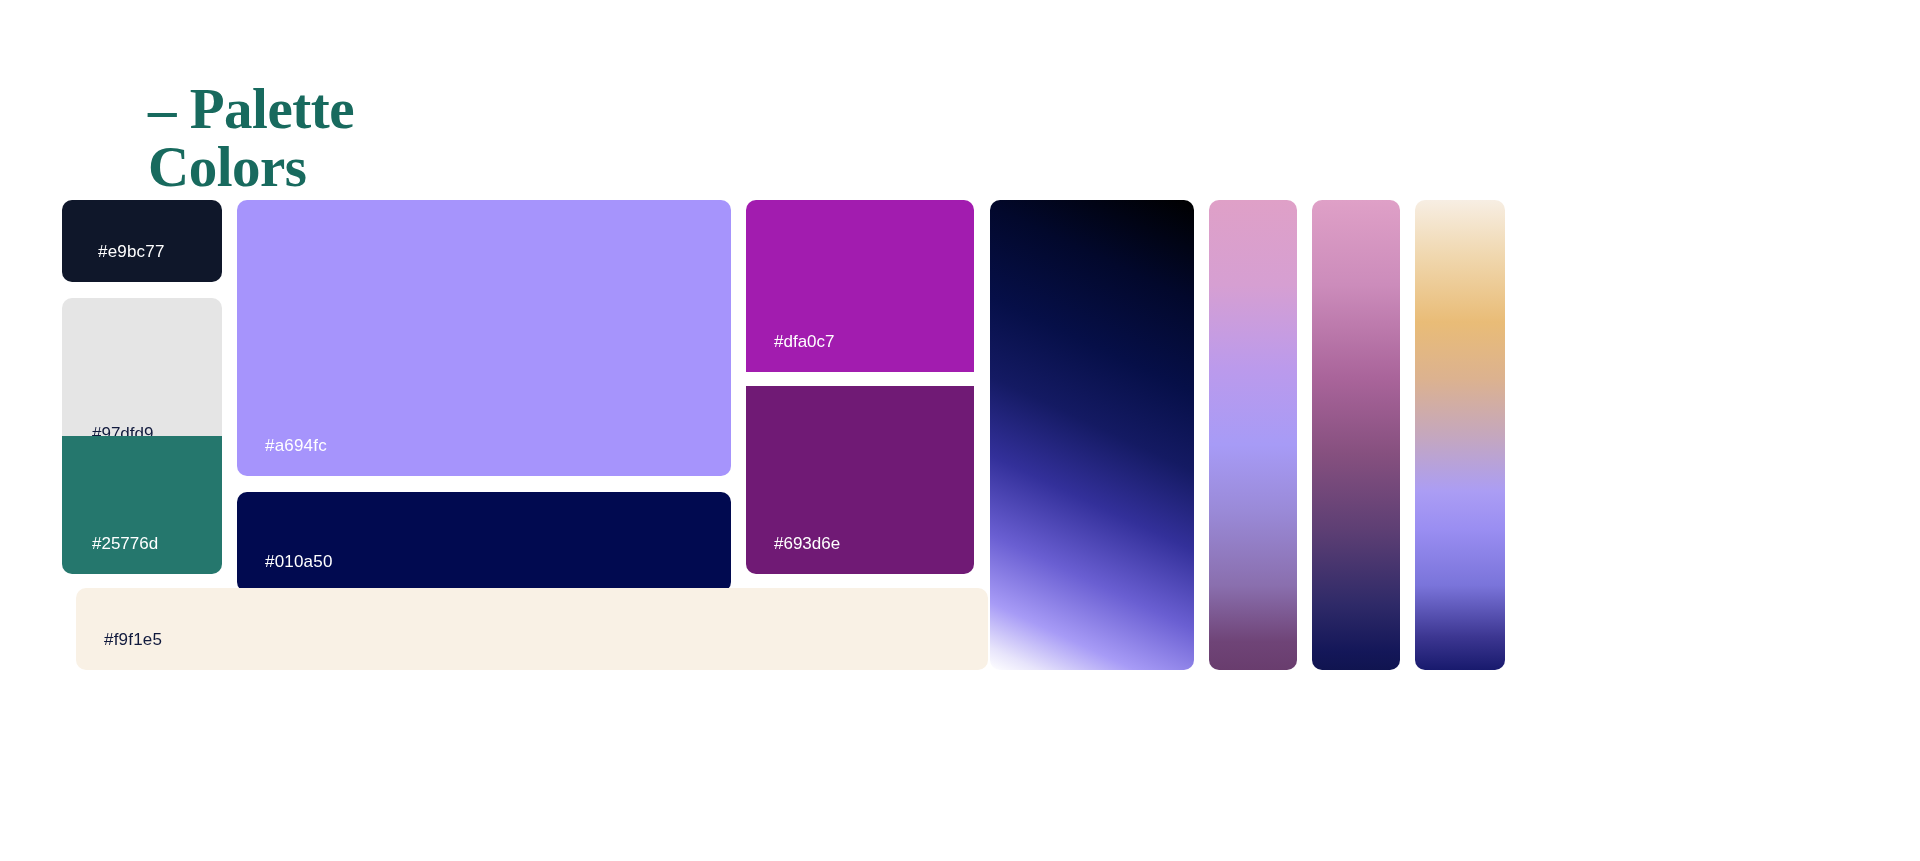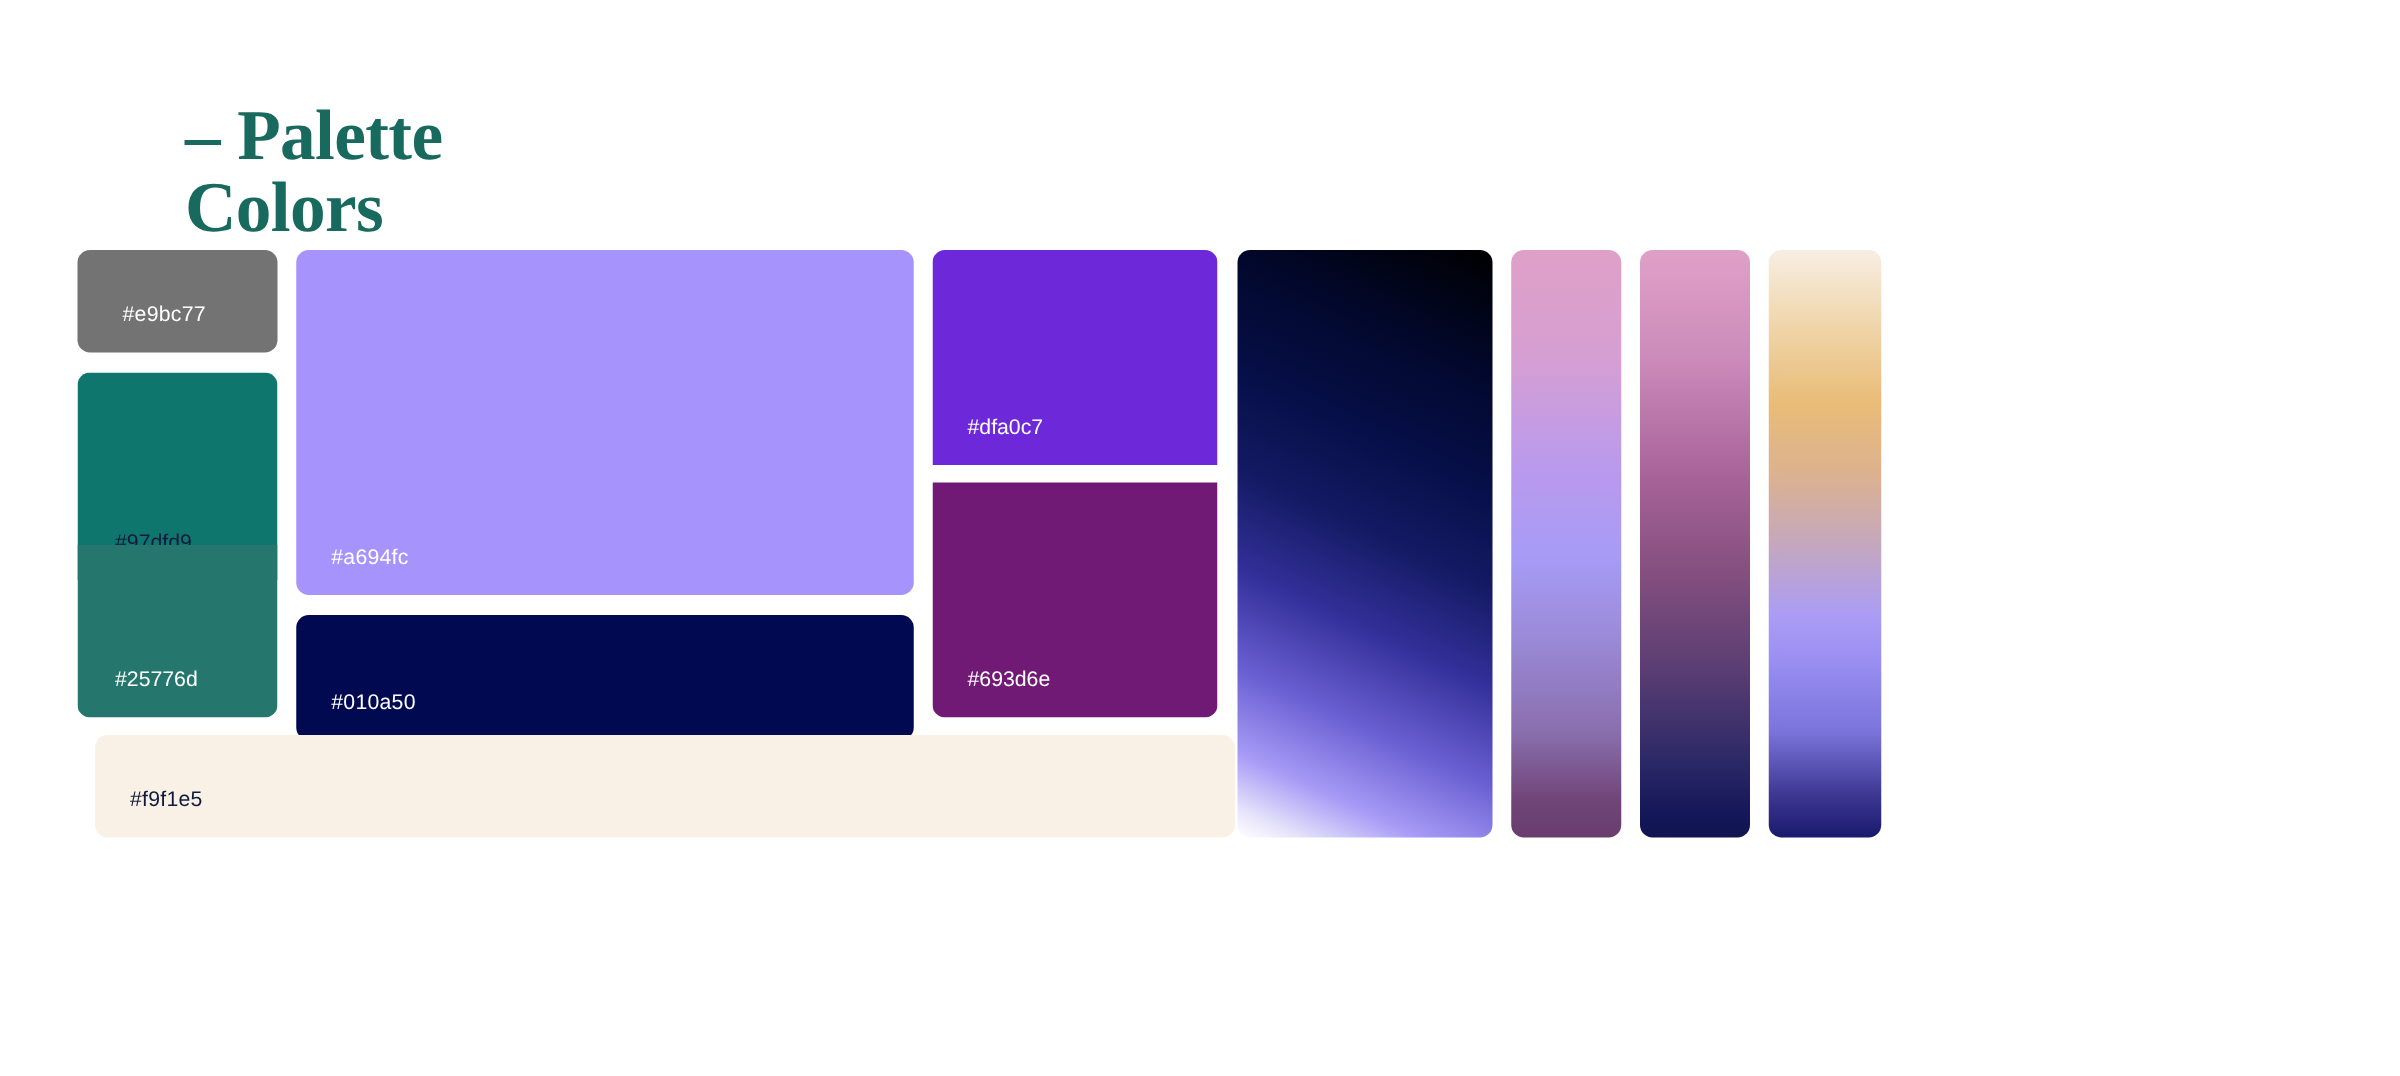--- a/index.html
+++ b/index.html
@@ -101,47 +101,47 @@
 
 <div class="page">
 
   <div class="title-block">
     <div class="title-line second">– Palette</div>
     <div class="title-line">Colors</div>
   </div>
 
   <div class="palette">
 
-    <div class="swatch" style="left:62px; top:200px; width:160px; height:82px; background:#737373; border-radius:10px;">
+    <div class="swatch" style="left:62px; top:200px; width:160px; height:82px; background:#0f172a; border-radius:10px;">
       <span class="hex" style="color:#ffffff;">#e9bc77</span>
     </div>
 
     <div class="stack" style="left:62px; top:298px; width:160px; height:276px;">
-      <div class="half" style="top:0; height:166px; background:#0f766e;text-align:right;">
+      <div class="half" style="top:0; height:166px; background:#e5e5e5;text-align:right;">
         <span class="hex" style="color:#111a3d; left:30px;">#97dfd9</span>
       </div>
       <div class="half" style="top:138px; height:138px; background:#25776d;">
         <span class="hex" style="color:#ffffff; left:30px;">#25776d</span>
       </div>
     </div>
 
     <div class="swatch" style="left:237px; top:200px; width:494px; height:276px; background:#a694fc; border-radius:10px;">
       <span class="hex" style="color:#ffffff; left:28px;">#a694fc</span>
     </div>
 
     <div class="swatch" style="left:237px; top:492px; width:494px; height:100px; background:#010a50; border-radius:10px;">
       <span class="hex" style="color:#ffffff; left:28px;">#010a50</span>
     </div>
 
     <div class="swatch" style="left:76px; top:588px; width:912px; height:82px; background:#f9f1e5; border-radius:10px;">
       <span class="hex" style="color:#111a3d; left:28px;">#f9f1e5</span>
     </div>
 
     <div class="stack" style="left:746px; top:200px; width:228px; height:374px;">
-      <div class="half" style="top:0; height:172px; background:#6d28d9;">
+      <div class="half" style="top:0; height:172px; background:#a21caf;">
         <span class="hex" style="color:#ffffff; left:28px;">#dfa0c7</span>
       </div>
       <div class="half" style="top:186px; height:188px; background:#701a75;">
         <span class="hex" style="color:#ffffff; left:28px;">#693d6e</span>
       </div>
     </div>
 
     <div class="gradient-strip" style="left:990px; top:200px; width:204px; height:470px;
                 background: linear-gradient(205deg,
                   #000000 0%,

